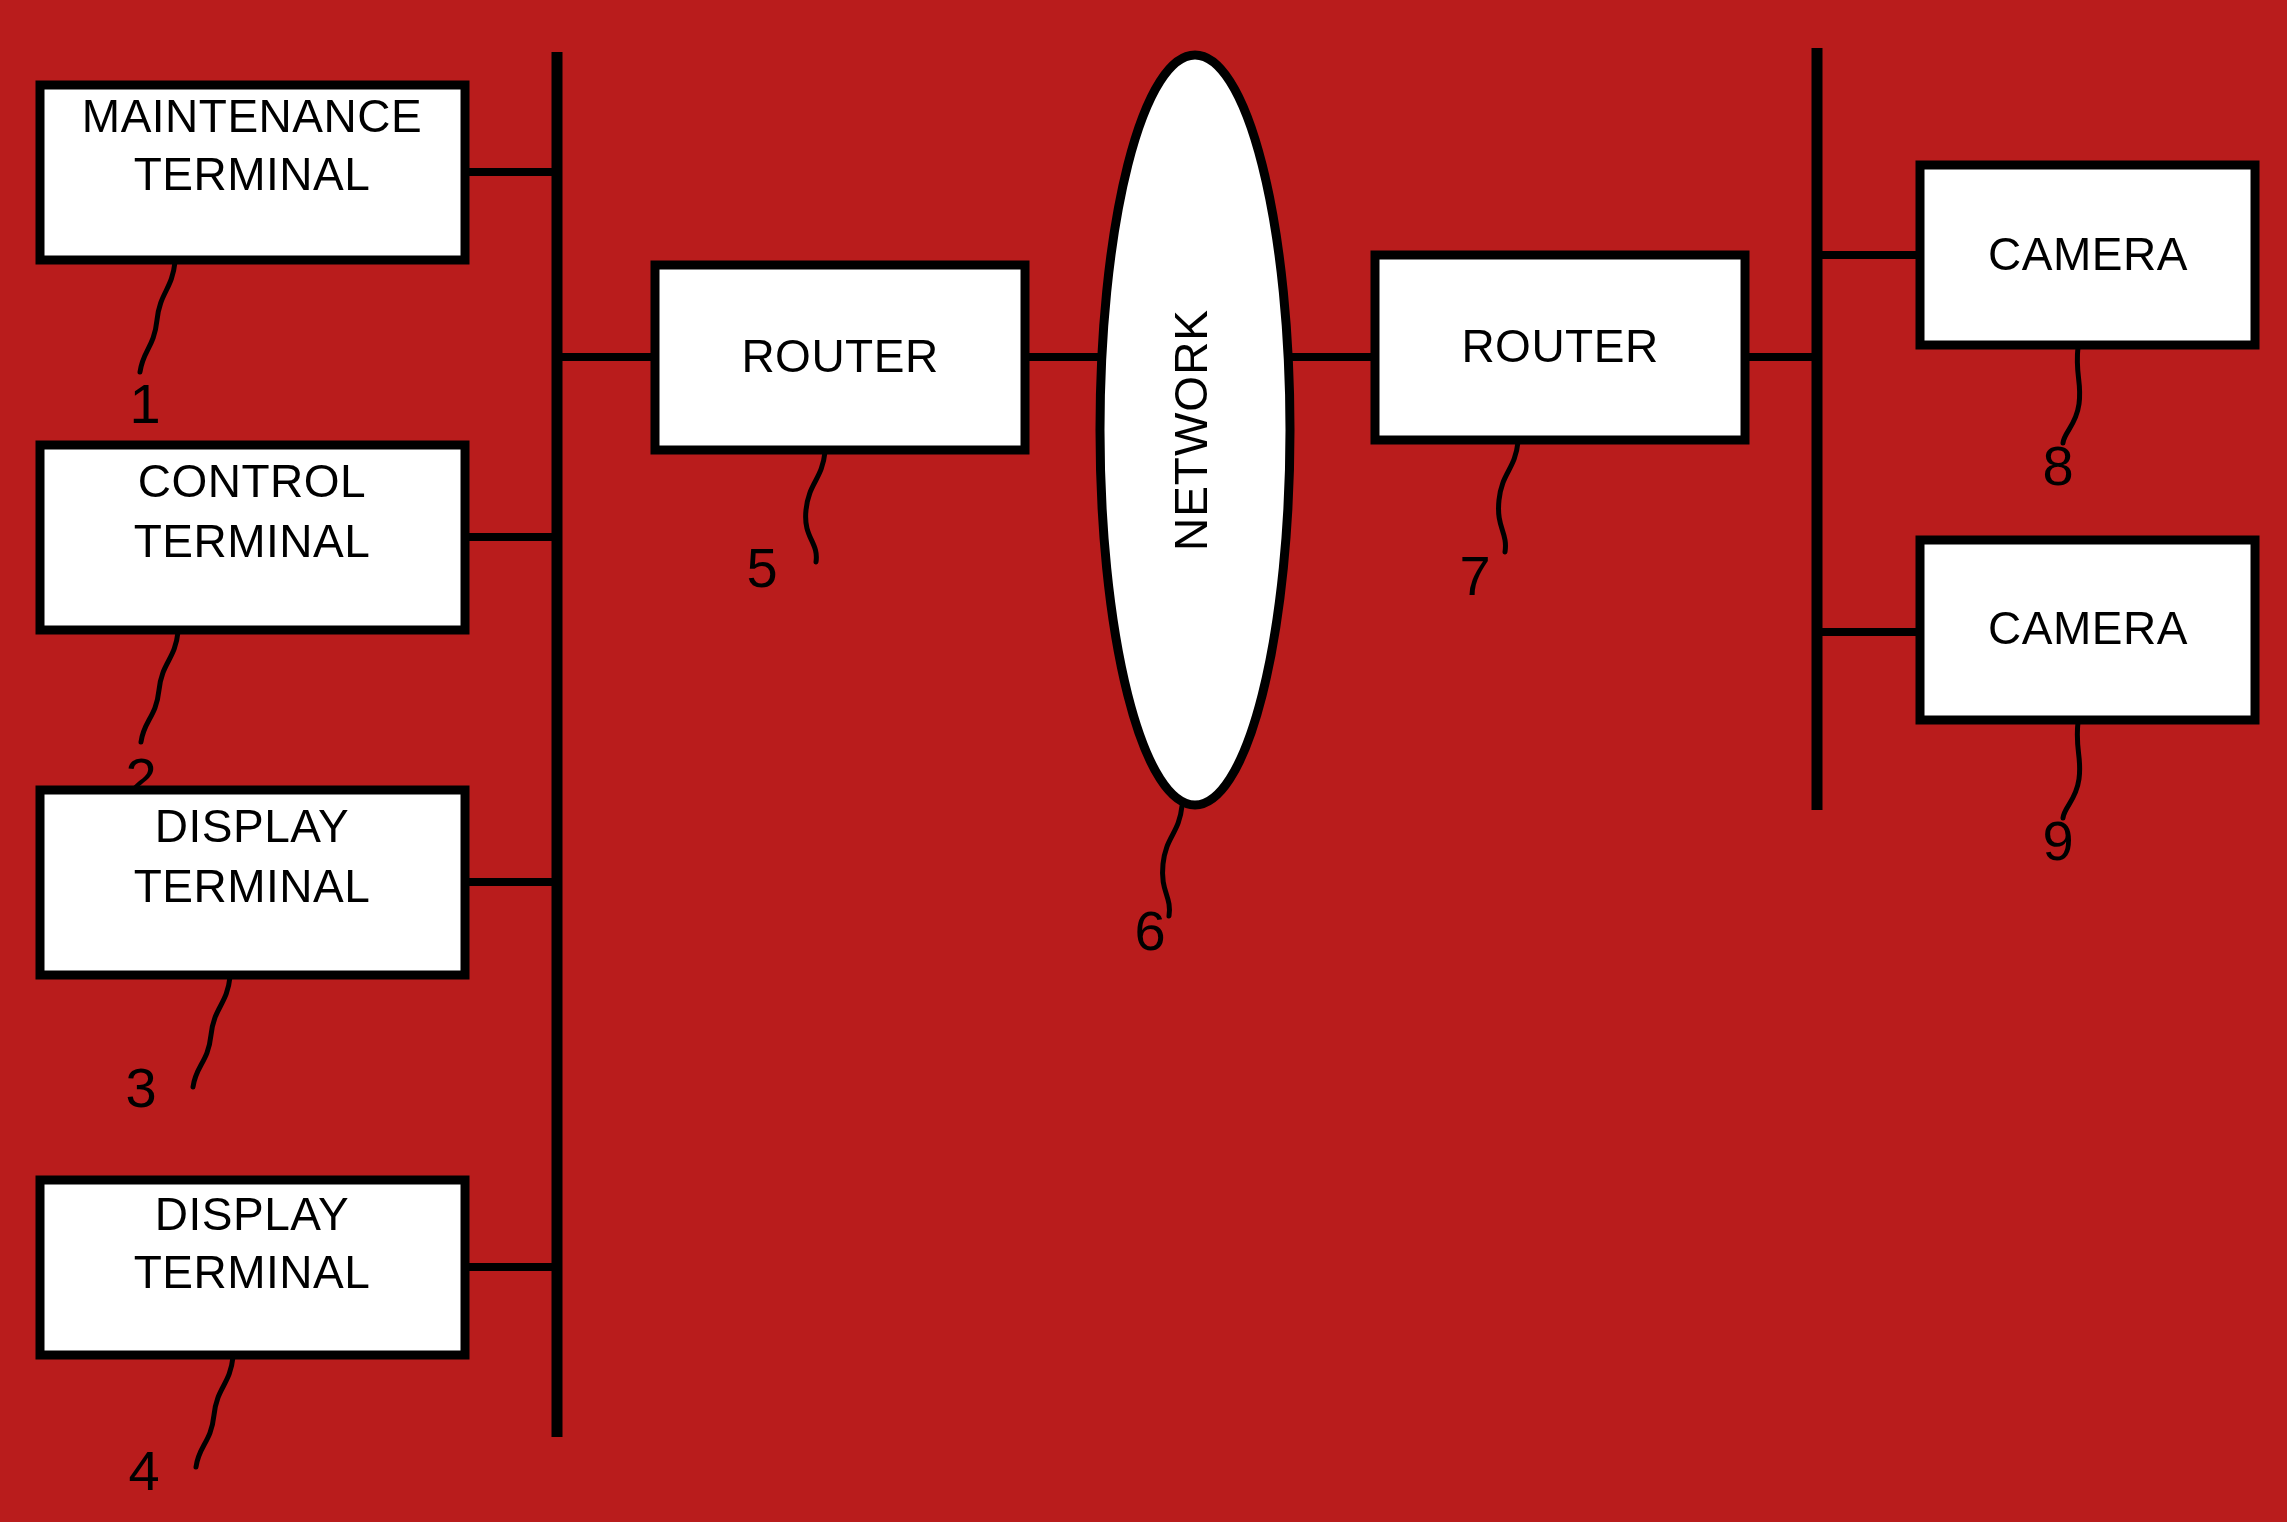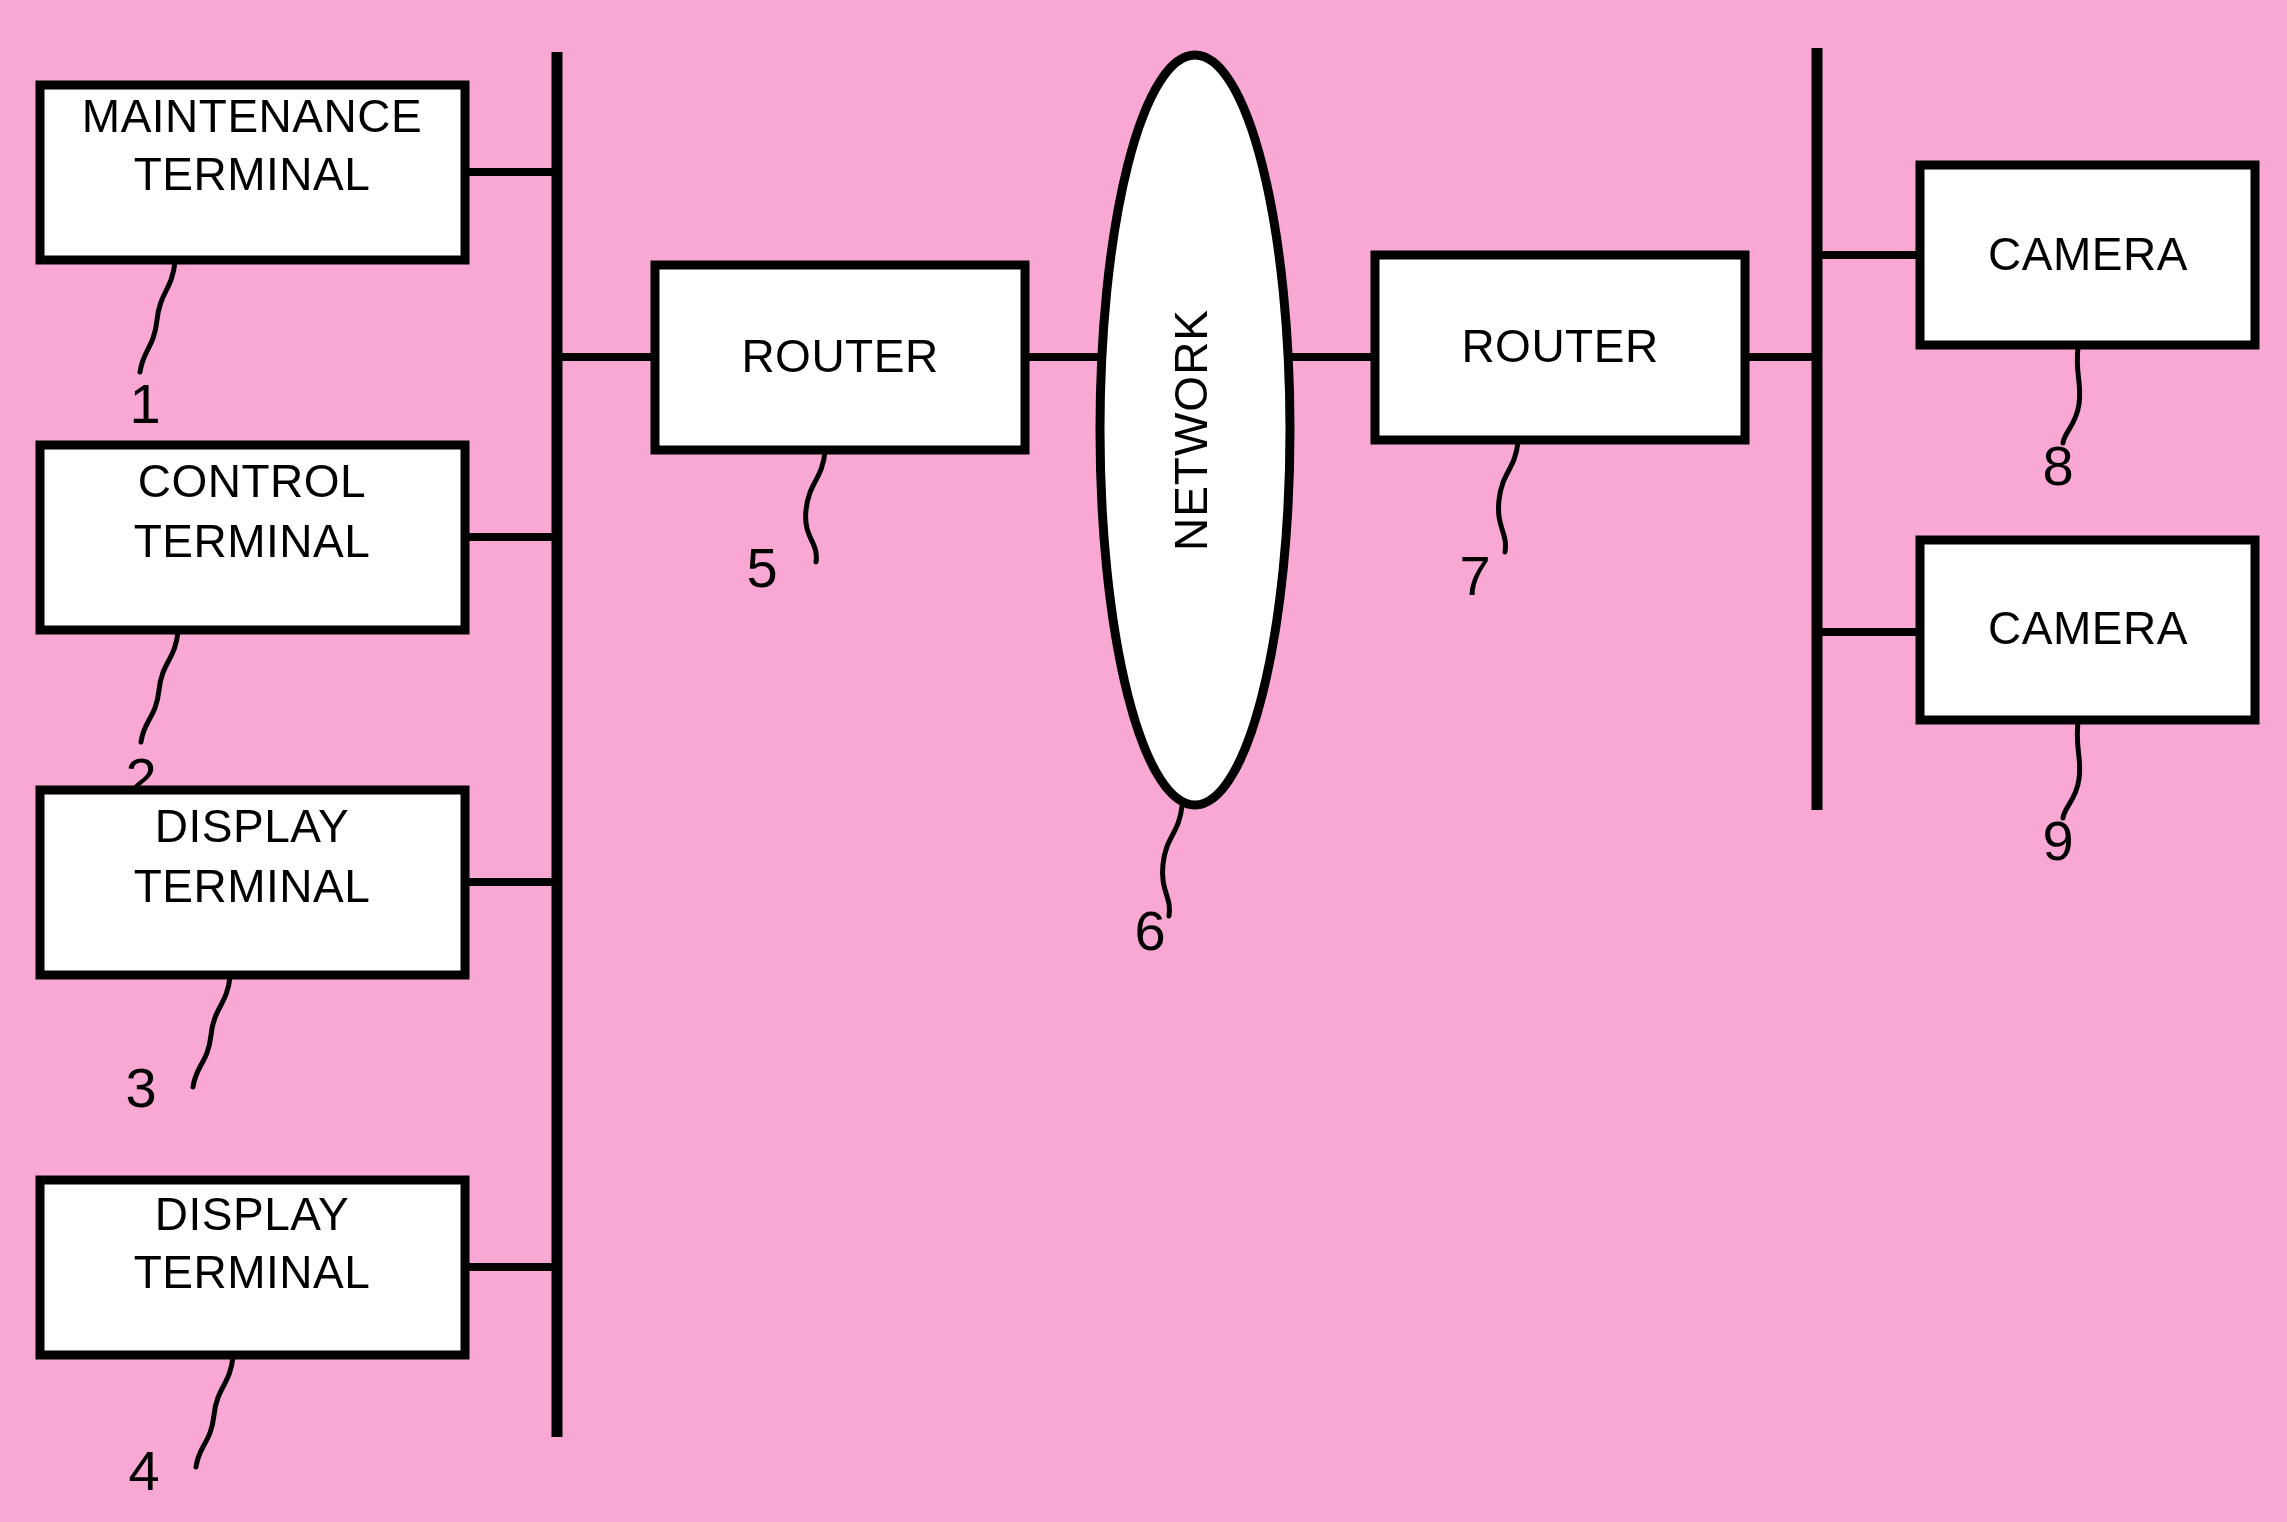--- a/index.html
+++ b/index.html
@@ -5,21 +5,21 @@
 <style>
   html, body {
     margin: 0;
     padding: 0;
     background: #ffffff;
   }
   #canvas {
     position: relative;
     width: 2287px;
     height: 1522px;
-    background: #f9a8d4;
+    background: #b91c1c;
     overflow: hidden;
     font-family: "Liberation Sans", sans-serif;
   }
   #diagram-svg {
     position: absolute;
     left: 0;
     top: 0;
     width: 2287px;
     height: 1522px;
   }

